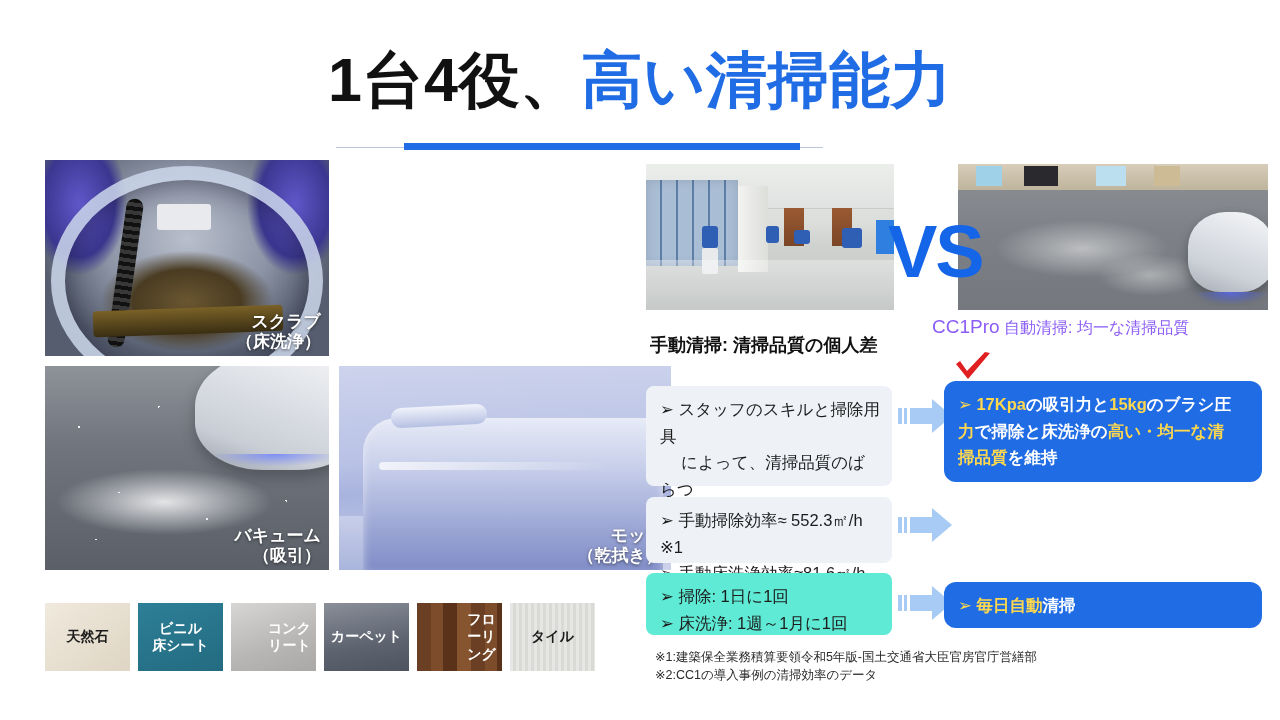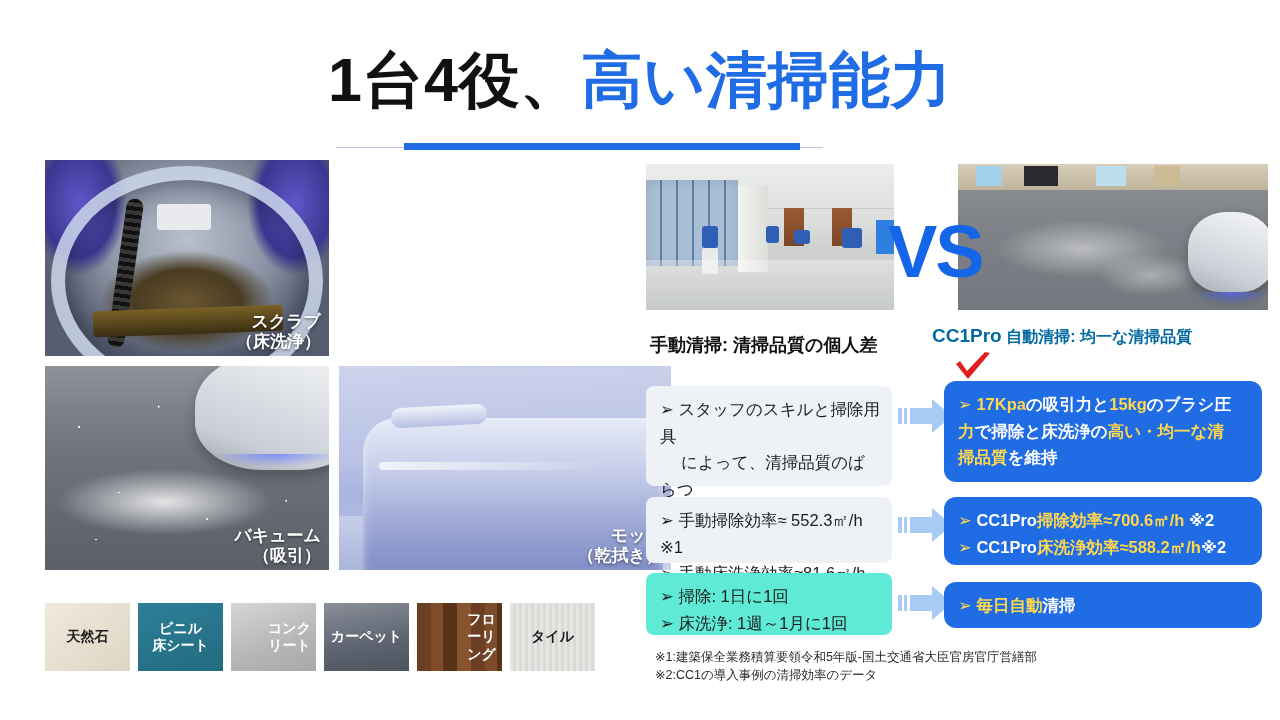--- a/index.html
+++ b/index.html
@@ -330,24 +330,24 @@
   .hdr-manual {
     position: absolute;
     left: 650px; top: 333px;
     font-size: 18px;
     font-weight: 700;
     color: #111111;
     white-space: nowrap;
   }
   .hdr-robot {
     position: absolute;
-    left: 932px; top: 325px;
+    left: 932px; top: 316px;
     font-size: 19px;
-    font-weight: 700;
-    color: #0369a1;
+    font-weight: 400;
+    color: #8b5cf6;
     white-space: nowrap;
   }
   .hdr-robot .small { font-size: 16px; }
 
   .check {
     position: absolute;
     left: 952px; top: 352px;
     width: 42px; height: 32px;
     z-index: 6;
   }
@@ -535,24 +535,20 @@
 
   <div class="gray-box" id="row2-gray">
     <div class="li">➢ 手動掃除効率≈ 552.3㎡/h ※1
 ➢ 手動床洗浄効率≈81.6㎡/h ※1</div>
   </div>
   <svg class="arrow" id="row2-arrow" viewBox="0 0 56 40">
     <rect x="0" y="12" width="4" height="16" fill="#a8cbf5"></rect>
     <rect x="6" y="12" width="3" height="16" fill="#a8cbf5"></rect>
     <path d="M12 12 L34 12 L34 3 L54 20 L34 37 L34 28 L12 28 Z" fill="#a8cbf5"></path>
   </svg>
-  <div class="blue-box" id="row2-blue">
-    <div class="li"><span class="hl">➢ </span><span>CC1Pro</span><span class="hl">掃除効率≈700.6㎡/h</span><span> ※2
-</span><span class="hl">➢ </span><span>CC1Pro</span><span class="hl">床洗浄効率≈588.2㎡/h</span><span>※2</span></div>
-  </div>
 
   <div class="gray-box" id="row3-gray">
     <div class="li">➢ 掃除: 1日に1回
 ➢ 床洗浄: 1週～1月に1回</div>
   </div>
   <svg class="arrow" id="row3-arrow" viewBox="0 0 56 40">
     <rect x="0" y="12" width="4" height="16" fill="#a8cbf5"></rect>
     <rect x="6" y="12" width="3" height="16" fill="#a8cbf5"></rect>
     <path d="M12 12 L34 12 L34 3 L54 20 L34 37 L34 28 L12 28 Z" fill="#a8cbf5"></path>
   </svg>

